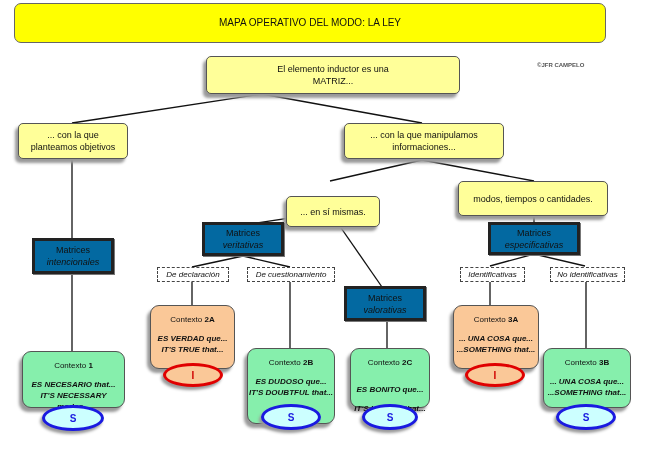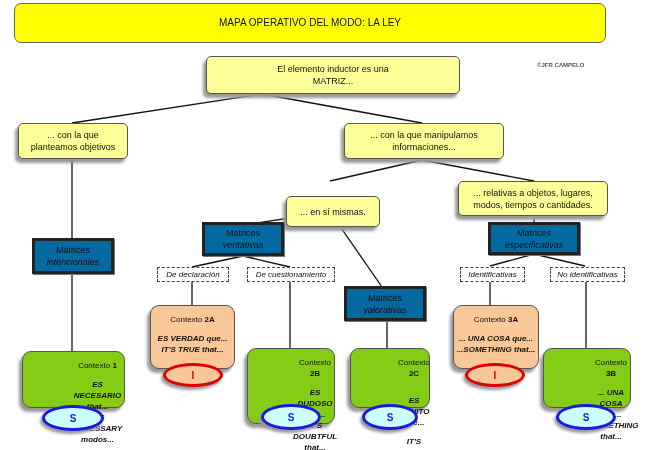--- a/index.html
+++ b/index.html
@@ -12,21 +12,21 @@
                  border: 1px solid #666; border-radius: 7px; font-size: 10px; }
     .yellow { background: #ffff99; border: 1px solid #555; border-radius: 5px; box-shadow: -3px 4px 3px #999; }
     .matrix { background: #0369a1; border: 3px solid #222; box-shadow: 1px 1px 0 #777; }
     .matrix .it { font-style: italic; }
     .dashed { background: #fff; border: 1px dashed #444; font-style: italic; font-size: 8px; }
     .ctx { border: 1px solid #555; border-radius: 9px; box-shadow: -3px 4px 3px #999; justify-content: flex-start; padding-top: 8px; font-size: 8px; line-height: 11px; }
     .ctx .ct { margin-bottom: 8px; }
     .ctx .ct b { font-weight: bold; }
     .ctx .ex { font-style: italic; font-weight: bold; }
     .orange { background: #fac898; }
-    .cyan { background: #84cc16; padding-left: 48px; }
+    .cyan { background: #86efac; }
     .oval { position: absolute; box-sizing: border-box; border-radius: 50%; display: flex; align-items: center;
             justify-content: center; font-weight: bold; font-size: 10px; box-shadow: -2px 3px 3px #999; }
     .oval.red { border: 3px solid #e00000; background: #fac898; color: #d00000; }
     .oval.blue { border: 3px solid #1a1ae0; background: #ccffff; color: #1a1ae0; }
     .copyright { position: absolute; left: 537px; top: 62px; font-size: 6px; font-weight: bold; color: #555; letter-spacing: 0px; }
   </style>
 </head>
 <body>
 
 <svg id="edges" xmlns="http://www.w3.org/2000/svg">
@@ -71,21 +71,20 @@
 <div class="node yellow" style="left:344px;top:123px;width:160px;height:36px;">
   <span>... con la que manipulamos</span>
   <span>informaciones...</span>
 </div>
 
 <div class="node yellow" style="left:286px;top:196px;width:94px;height:31px;">
   <span>... en sí mismas.</span>
 </div>
 
 <div class="node yellow" style="left:458px;top:181px;width:150px;height:35px;">
-  <span>... relativas a objetos, lugares,</span>
   <span>modos, tiempos o cantidades.</span>
 </div>
 
 <div class="node matrix" style="left:32px;top:238px;width:82px;height:36px;">
   <span>Matrices</span>
   <span class="it">intencionales</span>
 </div>
 
 <div class="node matrix" style="left:202px;top:222px;width:82px;height:34px;">
   <span>Matrices</span>

